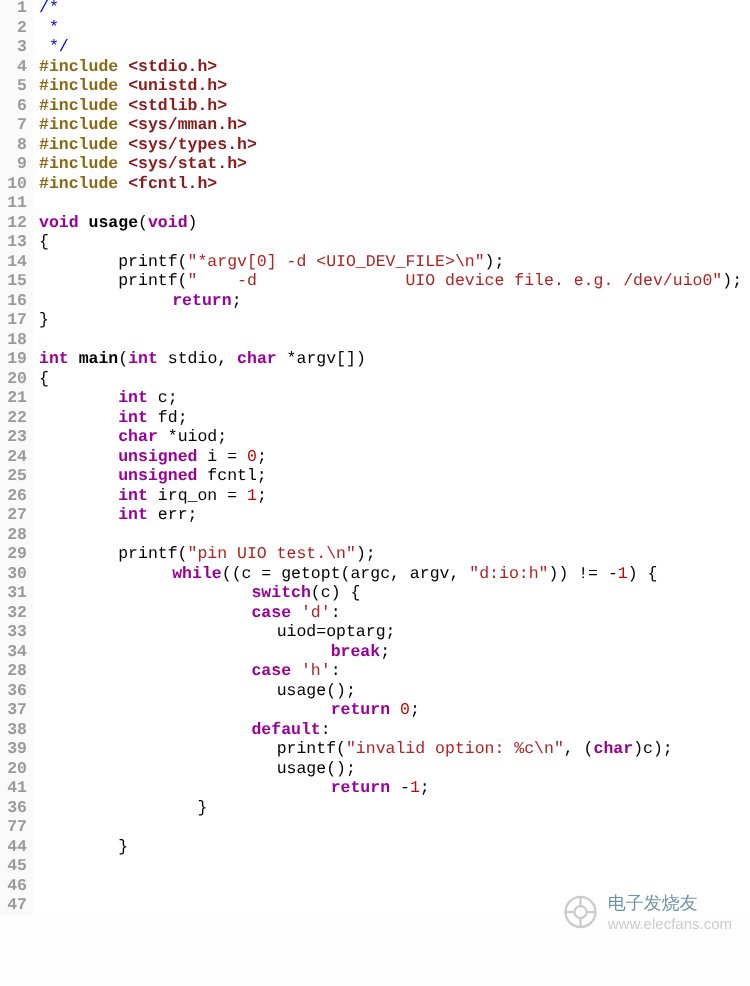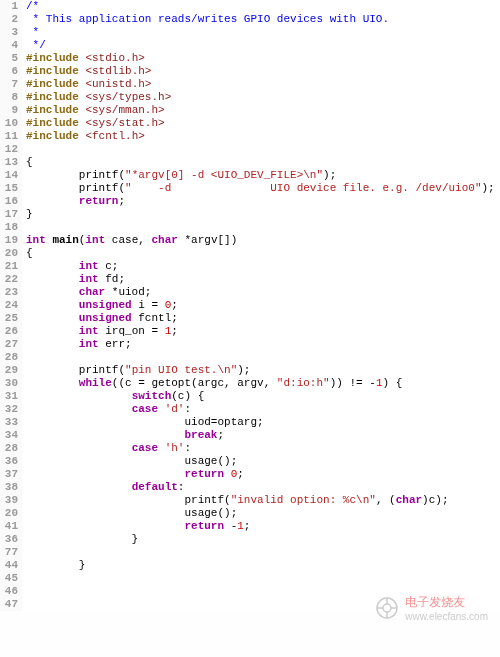--- a/index.html
+++ b/index.html
@@ -34,22 +34,22 @@
       padding-left: 4px;
       line-height: 13px;
       background: #ffffff;
     }
     .line {
       white-space: pre;
       height: 13px;
     }
     .comment { color: #0000ee; }
     .preprocessor { color: #8b6914; font-weight: bold; }
-    .include-path { color: #8b1a1a; }
-    .keyword { color: #990099; font-weight: bold; }
+    .include-path { color: #8b1a1a; font-weight: bold; }
+    .keyword { color: #990099; font-weight: bold; margin-left: 36px; }
     .type { color: #990099; font-weight: bold; }
     .string { color: #b22222; }
     .char-literal { color: #b22222; }
     .number { color: #cc0000; }
     .identifier { color: #000000; }
     .function-name { color: #000000; font-weight: bold; }
     .brace { color: #000000; }
     .watermark {
       position: absolute;
       bottom: 35px;
@@ -64,21 +64,21 @@
       width: 24px;
       height: 24px;
       margin-right: 6px;
     }
     .watermark-text {
       display: flex;
       flex-direction: column;
     }
     .watermark-title {
       font-size: 12px;
-      color: #ef4444;
+      color: #0c4a6e;
     }
     .watermark-url {
       font-size: 10px;
       color: #aaa;
       text-align: right;
     }
   </style>
 </head>
 <body>
 
@@ -127,38 +127,38 @@
       <div class="line">41</div>
       <div class="line">36</div>
       <div class="line">77</div>
       <div class="line">44</div>
       <div class="line">45</div>
       <div class="line">46</div>
       <div class="line">47</div>
     </div>
   <div class="code-lines" id="codeLines">
       <div class="line"><span class="comment">/*</span></div>
-      <div class="line"><span class="comment"> * This application reads/writes GPIO devices with UIO.</span></div>
       <div class="line"><span class="comment"> *</span></div>
       <div class="line"><span class="comment"> */</span></div>
       <div class="line"><span class="preprocessor">#include </span><span class="include-path">&lt;stdio.h&gt;</span></div>
+      <div class="line"><span class="preprocessor">#include </span><span class="include-path">&lt;unistd.h&gt;</span></div>
       <div class="line"><span class="preprocessor">#include </span><span class="include-path">&lt;stdlib.h&gt;</span></div>
-      <div class="line"><span class="preprocessor">#include </span><span class="include-path">&lt;unistd.h&gt;</span></div>
+      <div class="line"><span class="preprocessor">#include </span><span class="include-path">&lt;sys/mman.h&gt;</span></div>
       <div class="line"><span class="preprocessor">#include </span><span class="include-path">&lt;sys/types.h&gt;</span></div>
-      <div class="line"><span class="preprocessor">#include </span><span class="include-path">&lt;sys/mman.h&gt;</span></div>
       <div class="line"><span class="preprocessor">#include </span><span class="include-path">&lt;sys/stat.h&gt;</span></div>
       <div class="line"><span class="preprocessor">#include </span><span class="include-path">&lt;fcntl.h&gt;</span></div>
       <div class="line">&nbsp;</div>
+      <div class="line"><span class="type">void</span><span class="identifier"> </span><span class="function-name">usage</span><span class="identifier">(</span><span class="type">void</span><span class="identifier">)</span></div>
       <div class="line"><span class="brace">{</span></div>
       <div class="line"><span class="identifier">        printf(</span><span class="string">"*argv[0] -d &lt;UIO_DEV_FILE&gt;\n"</span><span class="identifier">);</span></div>
       <div class="line"><span class="identifier">        printf(</span><span class="string">"    -d               UIO device file. e.g. /dev/uio0"</span><span class="identifier">);</span></div>
       <div class="line"><span class="identifier">        </span><span class="keyword">return</span><span class="identifier">;</span></div>
       <div class="line"><span class="brace">}</span></div>
       <div class="line">&nbsp;</div>
-      <div class="line"><span class="type">int</span><span class="identifier"> </span><span class="function-name">main</span><span class="identifier">(</span><span class="type">int</span><span class="identifier"> case, </span><span class="type">char</span><span class="identifier"> *argv[])</span></div>
+      <div class="line"><span class="type">int</span><span class="identifier"> </span><span class="function-name">main</span><span class="identifier">(</span><span class="type">int</span><span class="identifier"> stdio, </span><span class="type">char</span><span class="identifier"> *argv[])</span></div>
       <div class="line"><span class="brace">{</span></div>
       <div class="line"><span class="identifier">        </span><span class="type">int</span><span class="identifier"> c;</span></div>
       <div class="line"><span class="identifier">        </span><span class="type">int</span><span class="identifier"> fd;</span></div>
       <div class="line"><span class="identifier">        </span><span class="type">char</span><span class="identifier"> *uiod;</span></div>
       <div class="line"><span class="identifier">        </span><span class="type">unsigned</span><span class="identifier"> i = </span><span class="number">0</span><span class="identifier">;</span></div>
       <div class="line"><span class="identifier">        </span><span class="type">unsigned</span><span class="identifier"> fcntl;</span></div>
       <div class="line"><span class="identifier">        </span><span class="type">int</span><span class="identifier"> irq_on = </span><span class="number">1</span><span class="identifier">;</span></div>
       <div class="line"><span class="identifier">        </span><span class="type">int</span><span class="identifier"> err;</span></div>
       <div class="line">&nbsp;</div>
       <div class="line"><span class="identifier">        printf(</span><span class="string">"pin UIO test.\n"</span><span class="identifier">);</span></div>

